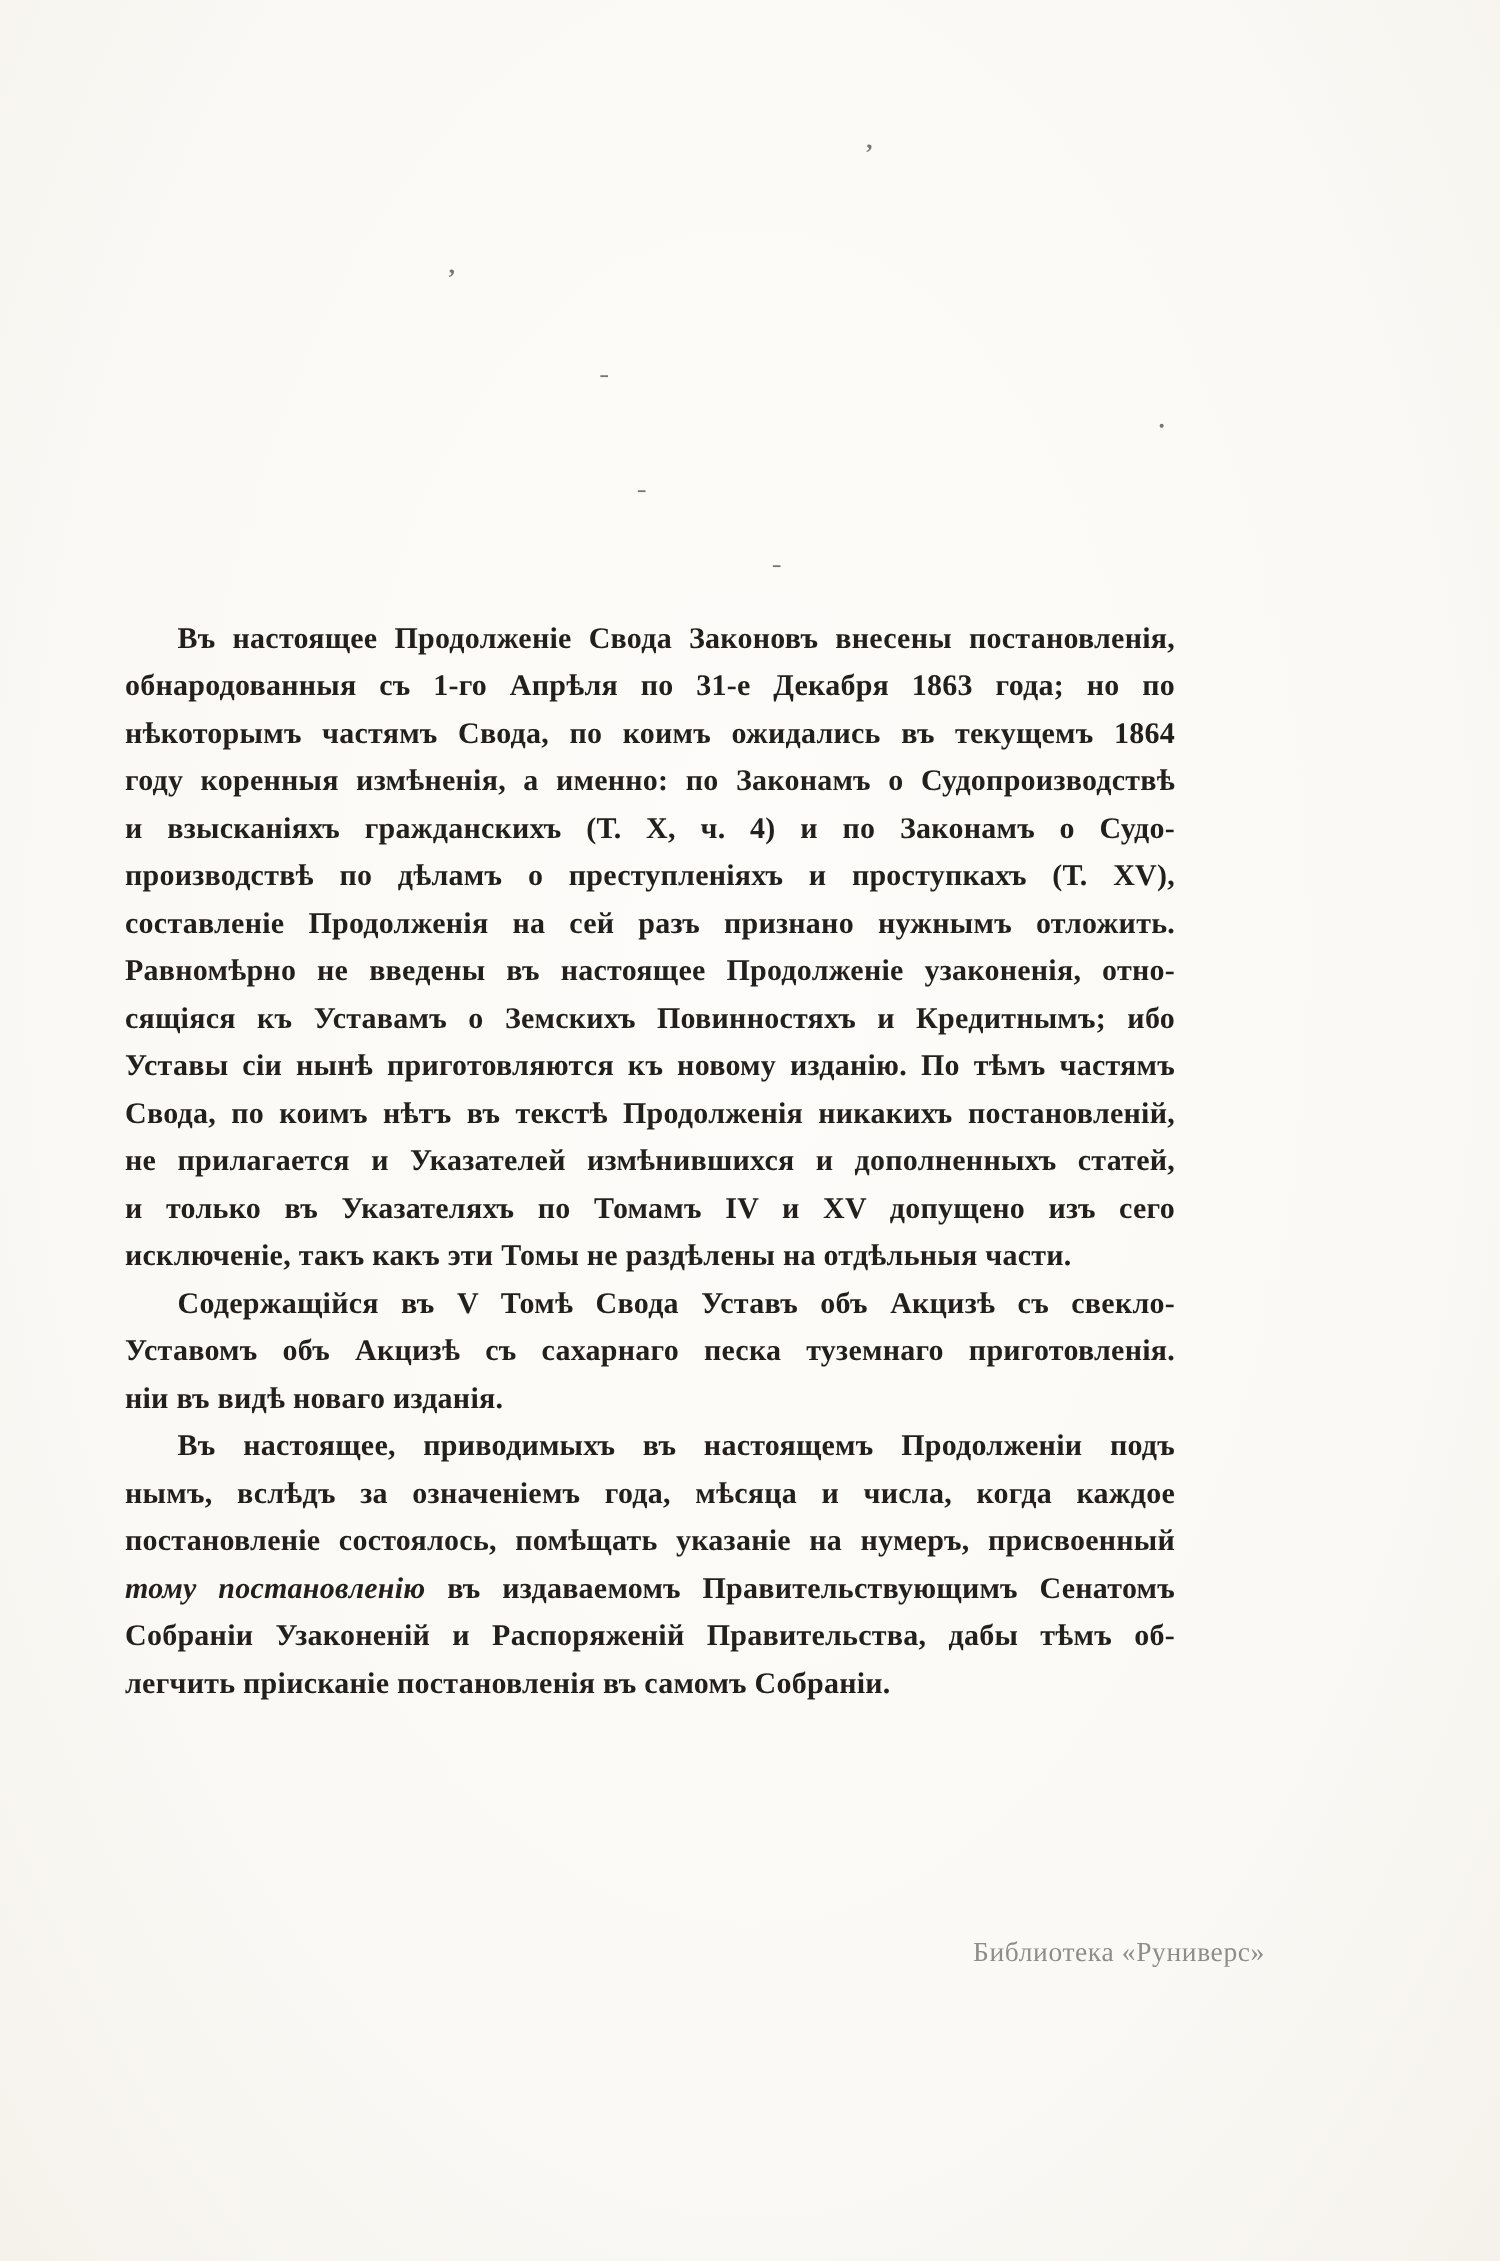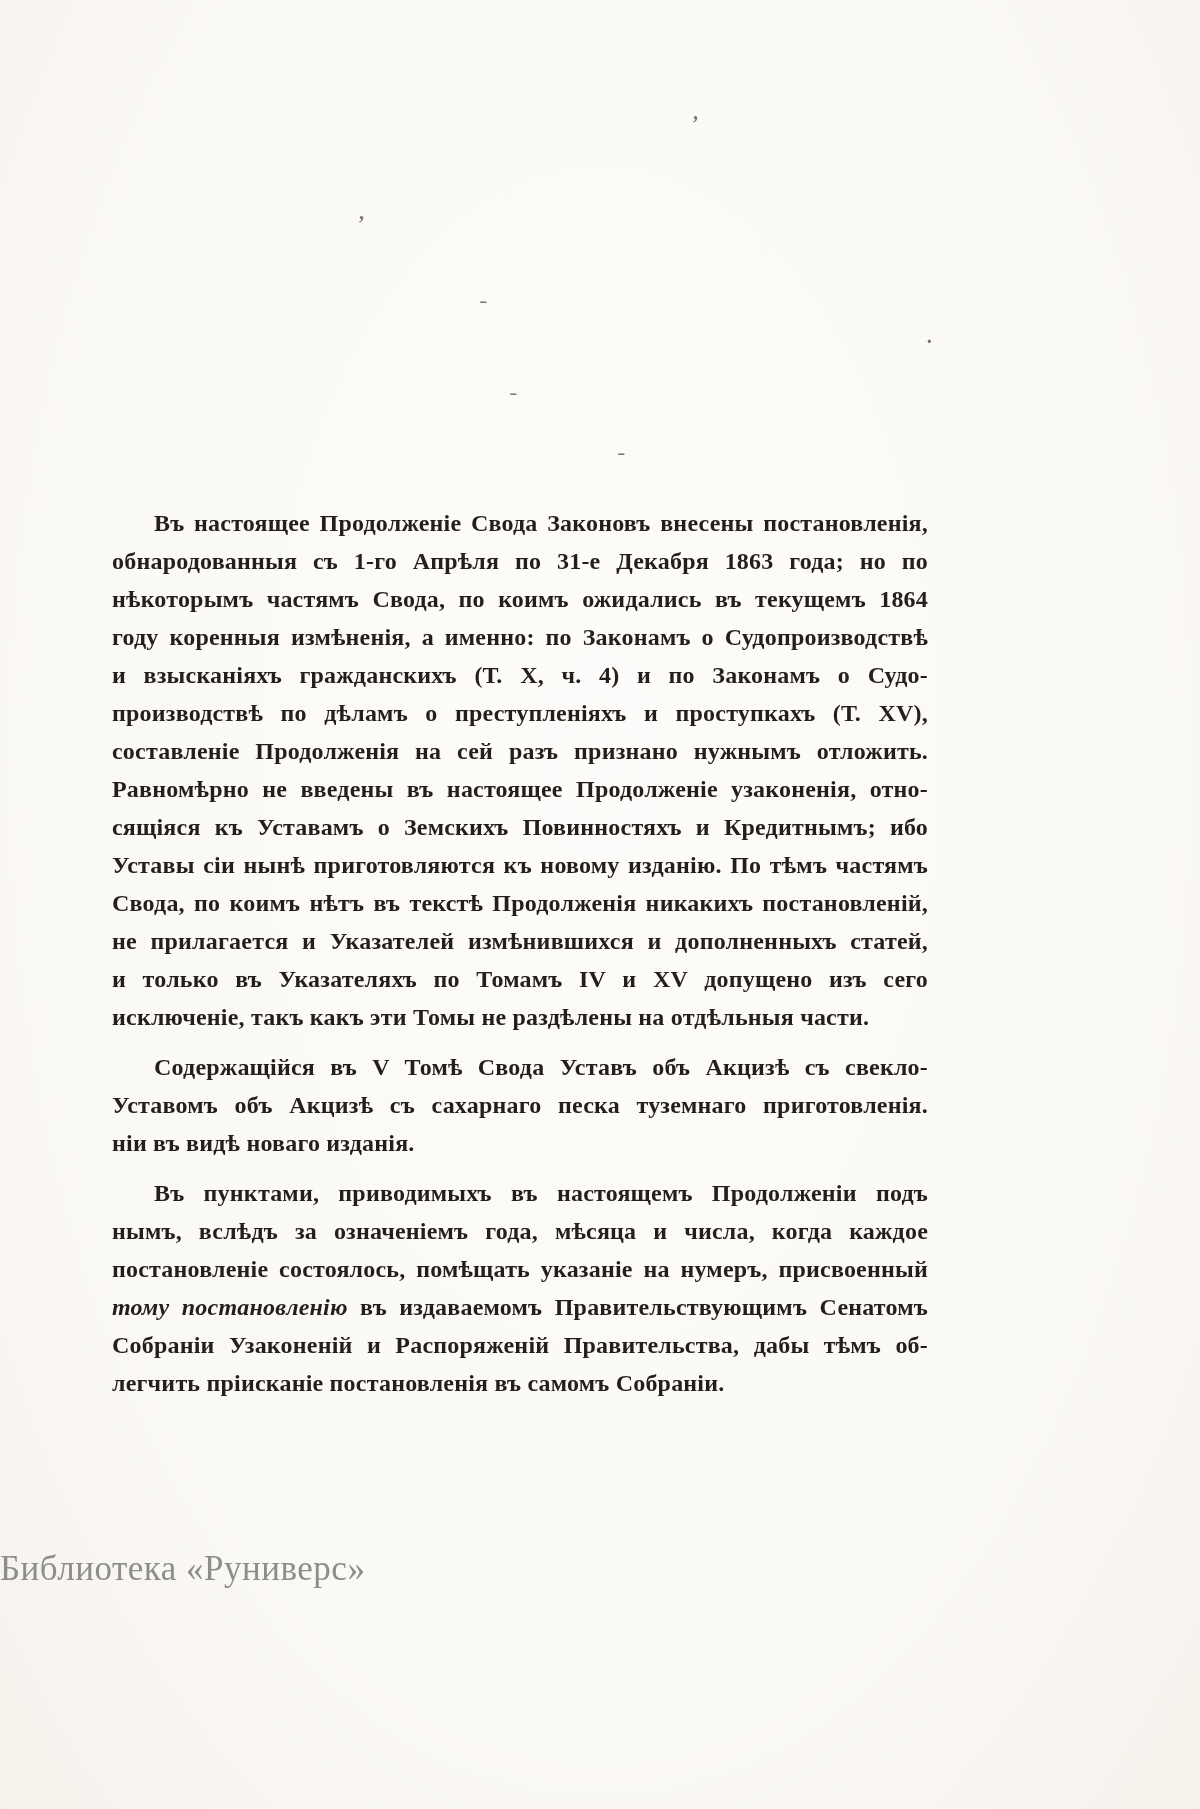--- a/index.html
+++ b/index.html
@@ -17,37 +17,38 @@
     position: absolute;
     left: 100px;
     top: 492px;
     width: 840px;
     color: var(--ink, #231f1c);
     font-weight: 700;
     font-size: 24px;
     line-height: 38px;
     letter-spacing: 0.2px;
   }
-  .paragraph { margin: 12px; }
+  .paragraph { margin: 0; }
   .line {
     text-align: justify;
     text-align-last: justify;
     white-space: normal;
   }
   .line.first { text-indent: 42px; }
   .line.last { text-align: center; text-align-last: left; }
   .seg-italic { font-style: italic; }
   .watermark {
     position: absolute;
     top: 1549px;
     left: 0;
     width: 1012px;
+    text-align: right;
     font-family: "Liberation Serif", "DejaVu Serif", serif;
     font-weight: 400;
-    font-size: 35px;
+    font-size: 22px;
     letter-spacing: 0.5px;
     color: var(--wm, #8d8d8d);
   }
   .artifact {
     position: absolute;
     color: #4f4a44;
     font-size: 20px;
     font-weight: 700;
     opacity: 0.75;
     pointer-events: none;
@@ -81,21 +82,21 @@
         <div class="line"><span>не прилагается и Указателей измѣнившихся и дополненныхъ статей,</span></div>
         <div class="line"><span>и только въ Указателяхъ по Томамъ IV и XV допущено изъ сего</span></div>
         <div class="line last"><span>исключеніе, такъ какъ эти Томы не раздѣлены на отдѣльныя части.</span></div>
       </div>
       <div class="paragraph">
         <div class="line first"><span>Содержащійся въ V Томѣ Свода Уставъ объ Акцизѣ съ свекло-</span></div>
         <div class="line"><span>Уставомъ объ Акцизѣ съ сахарнаго песка туземнаго приготовленія.</span></div>
         <div class="line last"><span>ніи въ видѣ новаго изданія.</span></div>
       </div>
       <div class="paragraph">
-        <div class="line first"><span>Въ пунктами, приводимыхъ въ настоящемъ Продолженіи подъ</span></div>
+        <div class="line first"><span>Въ настоящее, приводимыхъ въ настоящемъ Продолженіи подъ</span></div>
         <div class="line"><span>нымъ, вслѣдъ за означеніемъ года, мѣсяца и числа, когда каждое</span></div>
         <div class="line"><span>постановленіе состоялось, помѣщать указаніе на нумеръ, присвоенный</span></div>
         <div class="line"><span class="seg-italic">тому постановленію</span><span> въ издаваемомъ Правительствующимъ Сенатомъ</span></div>
         <div class="line"><span>Собраніи Узаконеній и Распоряженій Правительства, дабы тѣмъ об-</span></div>
         <div class="line last"><span>легчить пріисканіе постановленія въ самомъ Собраніи.</span></div>
       </div>
     </div>
   <div class="watermark">Библиотека «Руниверс»</div>
 </div>
 

